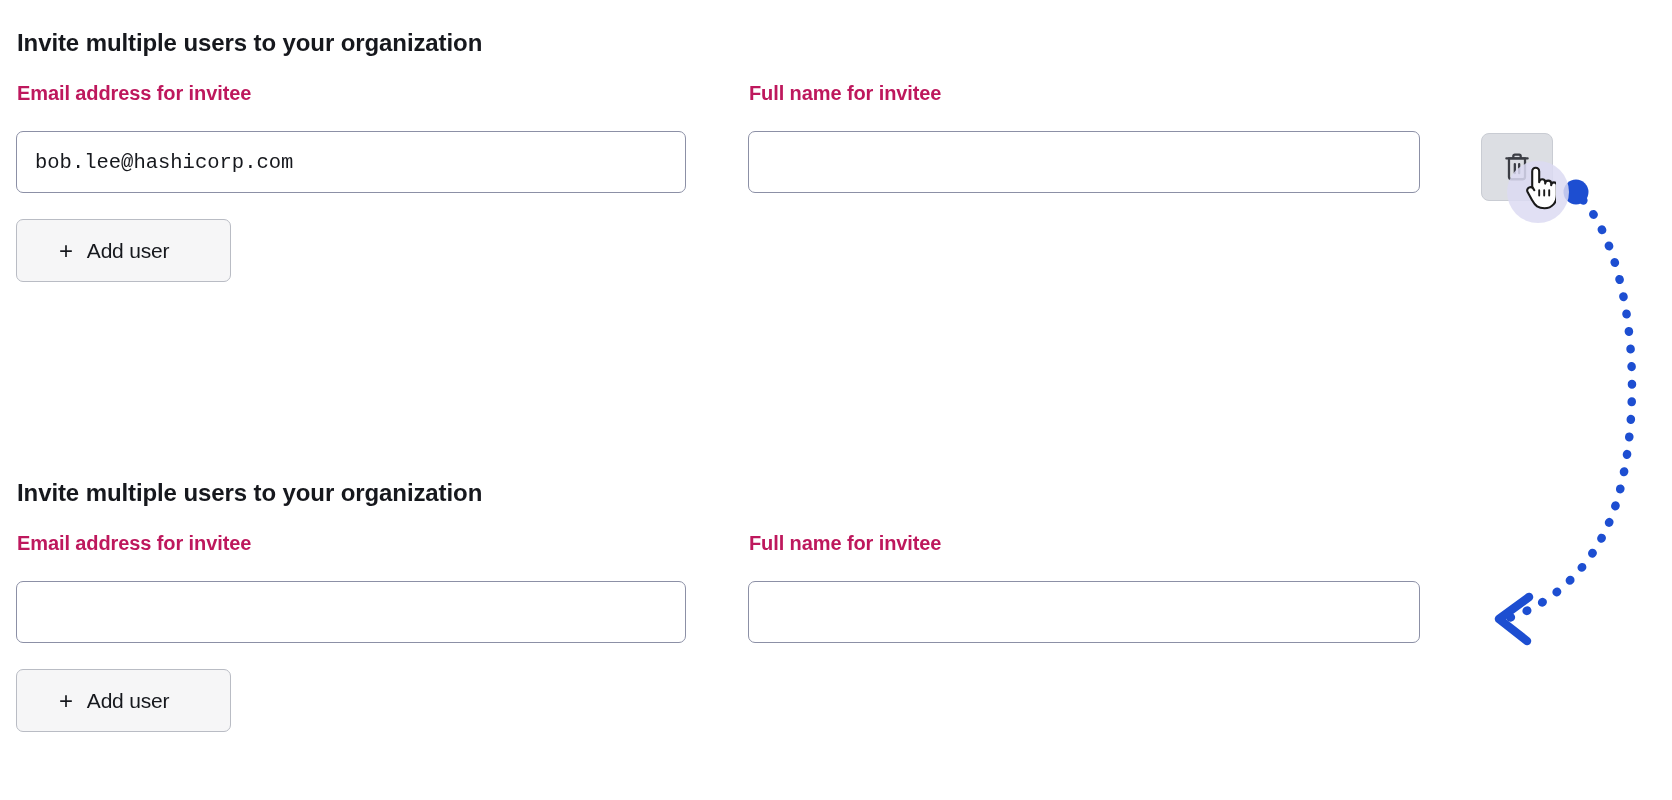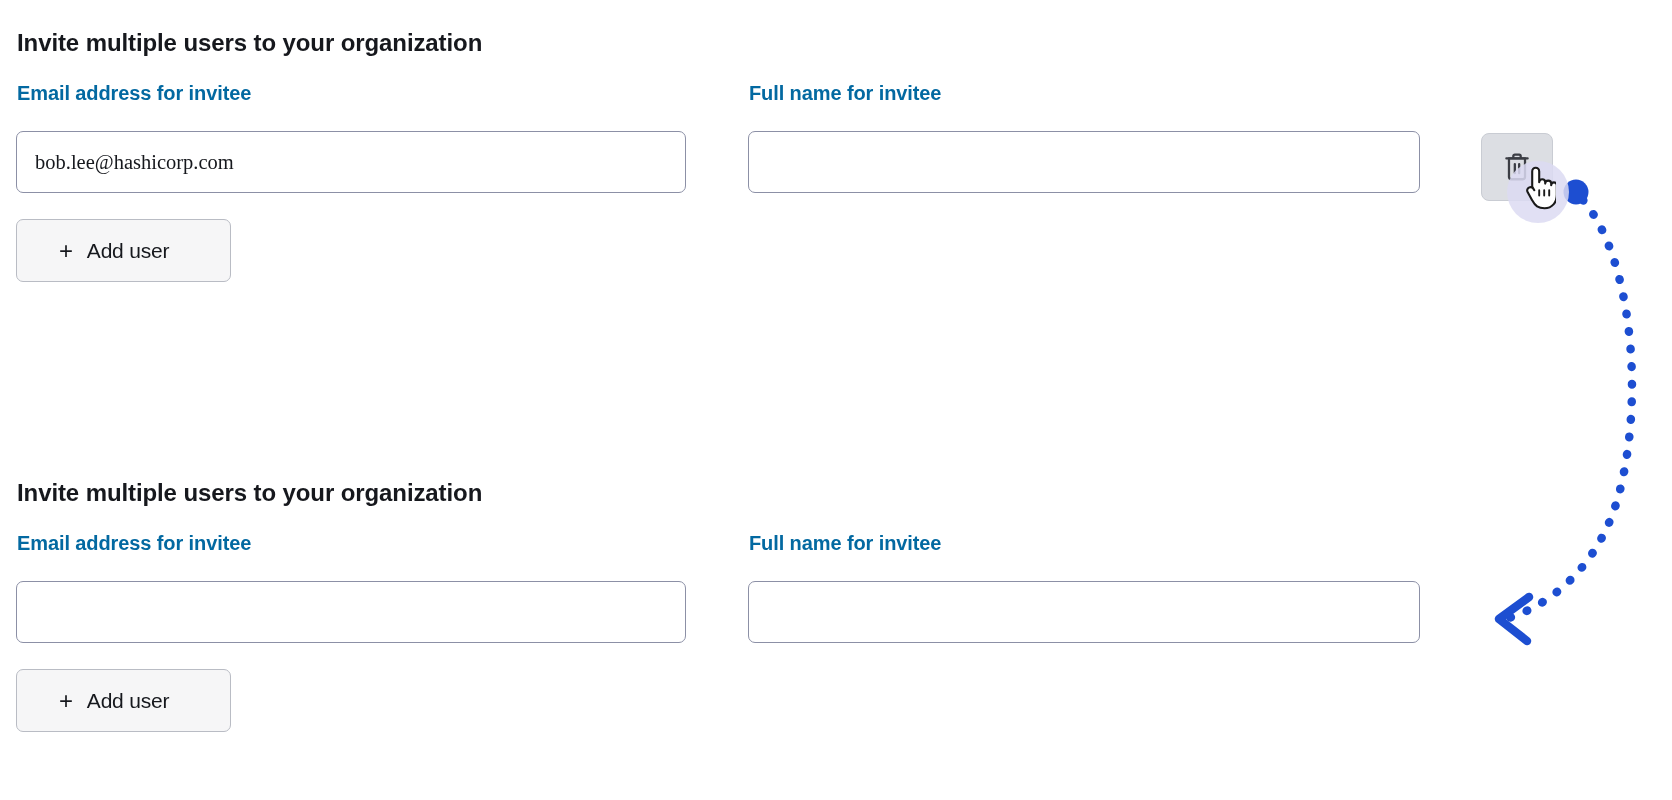--- a/index.html
+++ b/index.html
@@ -43,35 +43,35 @@
     white-space: nowrap;
     margin-top: 9px;
   }
 
   .field-label {
     position: absolute;
     top: 82px;
     font-size: 20px;
     font-weight: 700;
     letter-spacing: -0.1px;
-    color: #0369a1;
+    color: #be185d;
     white-space: nowrap;
   }
   .label-email { left: 17px; }
   .label-name  { left: 749px; text-align: right; }
 
   .text-input {
     position: absolute;
     top: 131px;
     height: 62px;
     box-sizing: border-box;
     background: #ffffff;
     border: 1.6px solid #8c90a6;
     border-radius: 7px;
-    font-family: Liberation Serif, serif;
+    font-family: Liberation Mono, monospace;
     font-size: 20.5px;
     color: #16181d;
     padding: 0 18px;
     outline: none;
   }
   .input-email { left: 16px;  width: 670px; }
   .input-name  { left: 748px; width: 672px; }
   .text-input::placeholder { color: #9aa0ad; }
 
   

